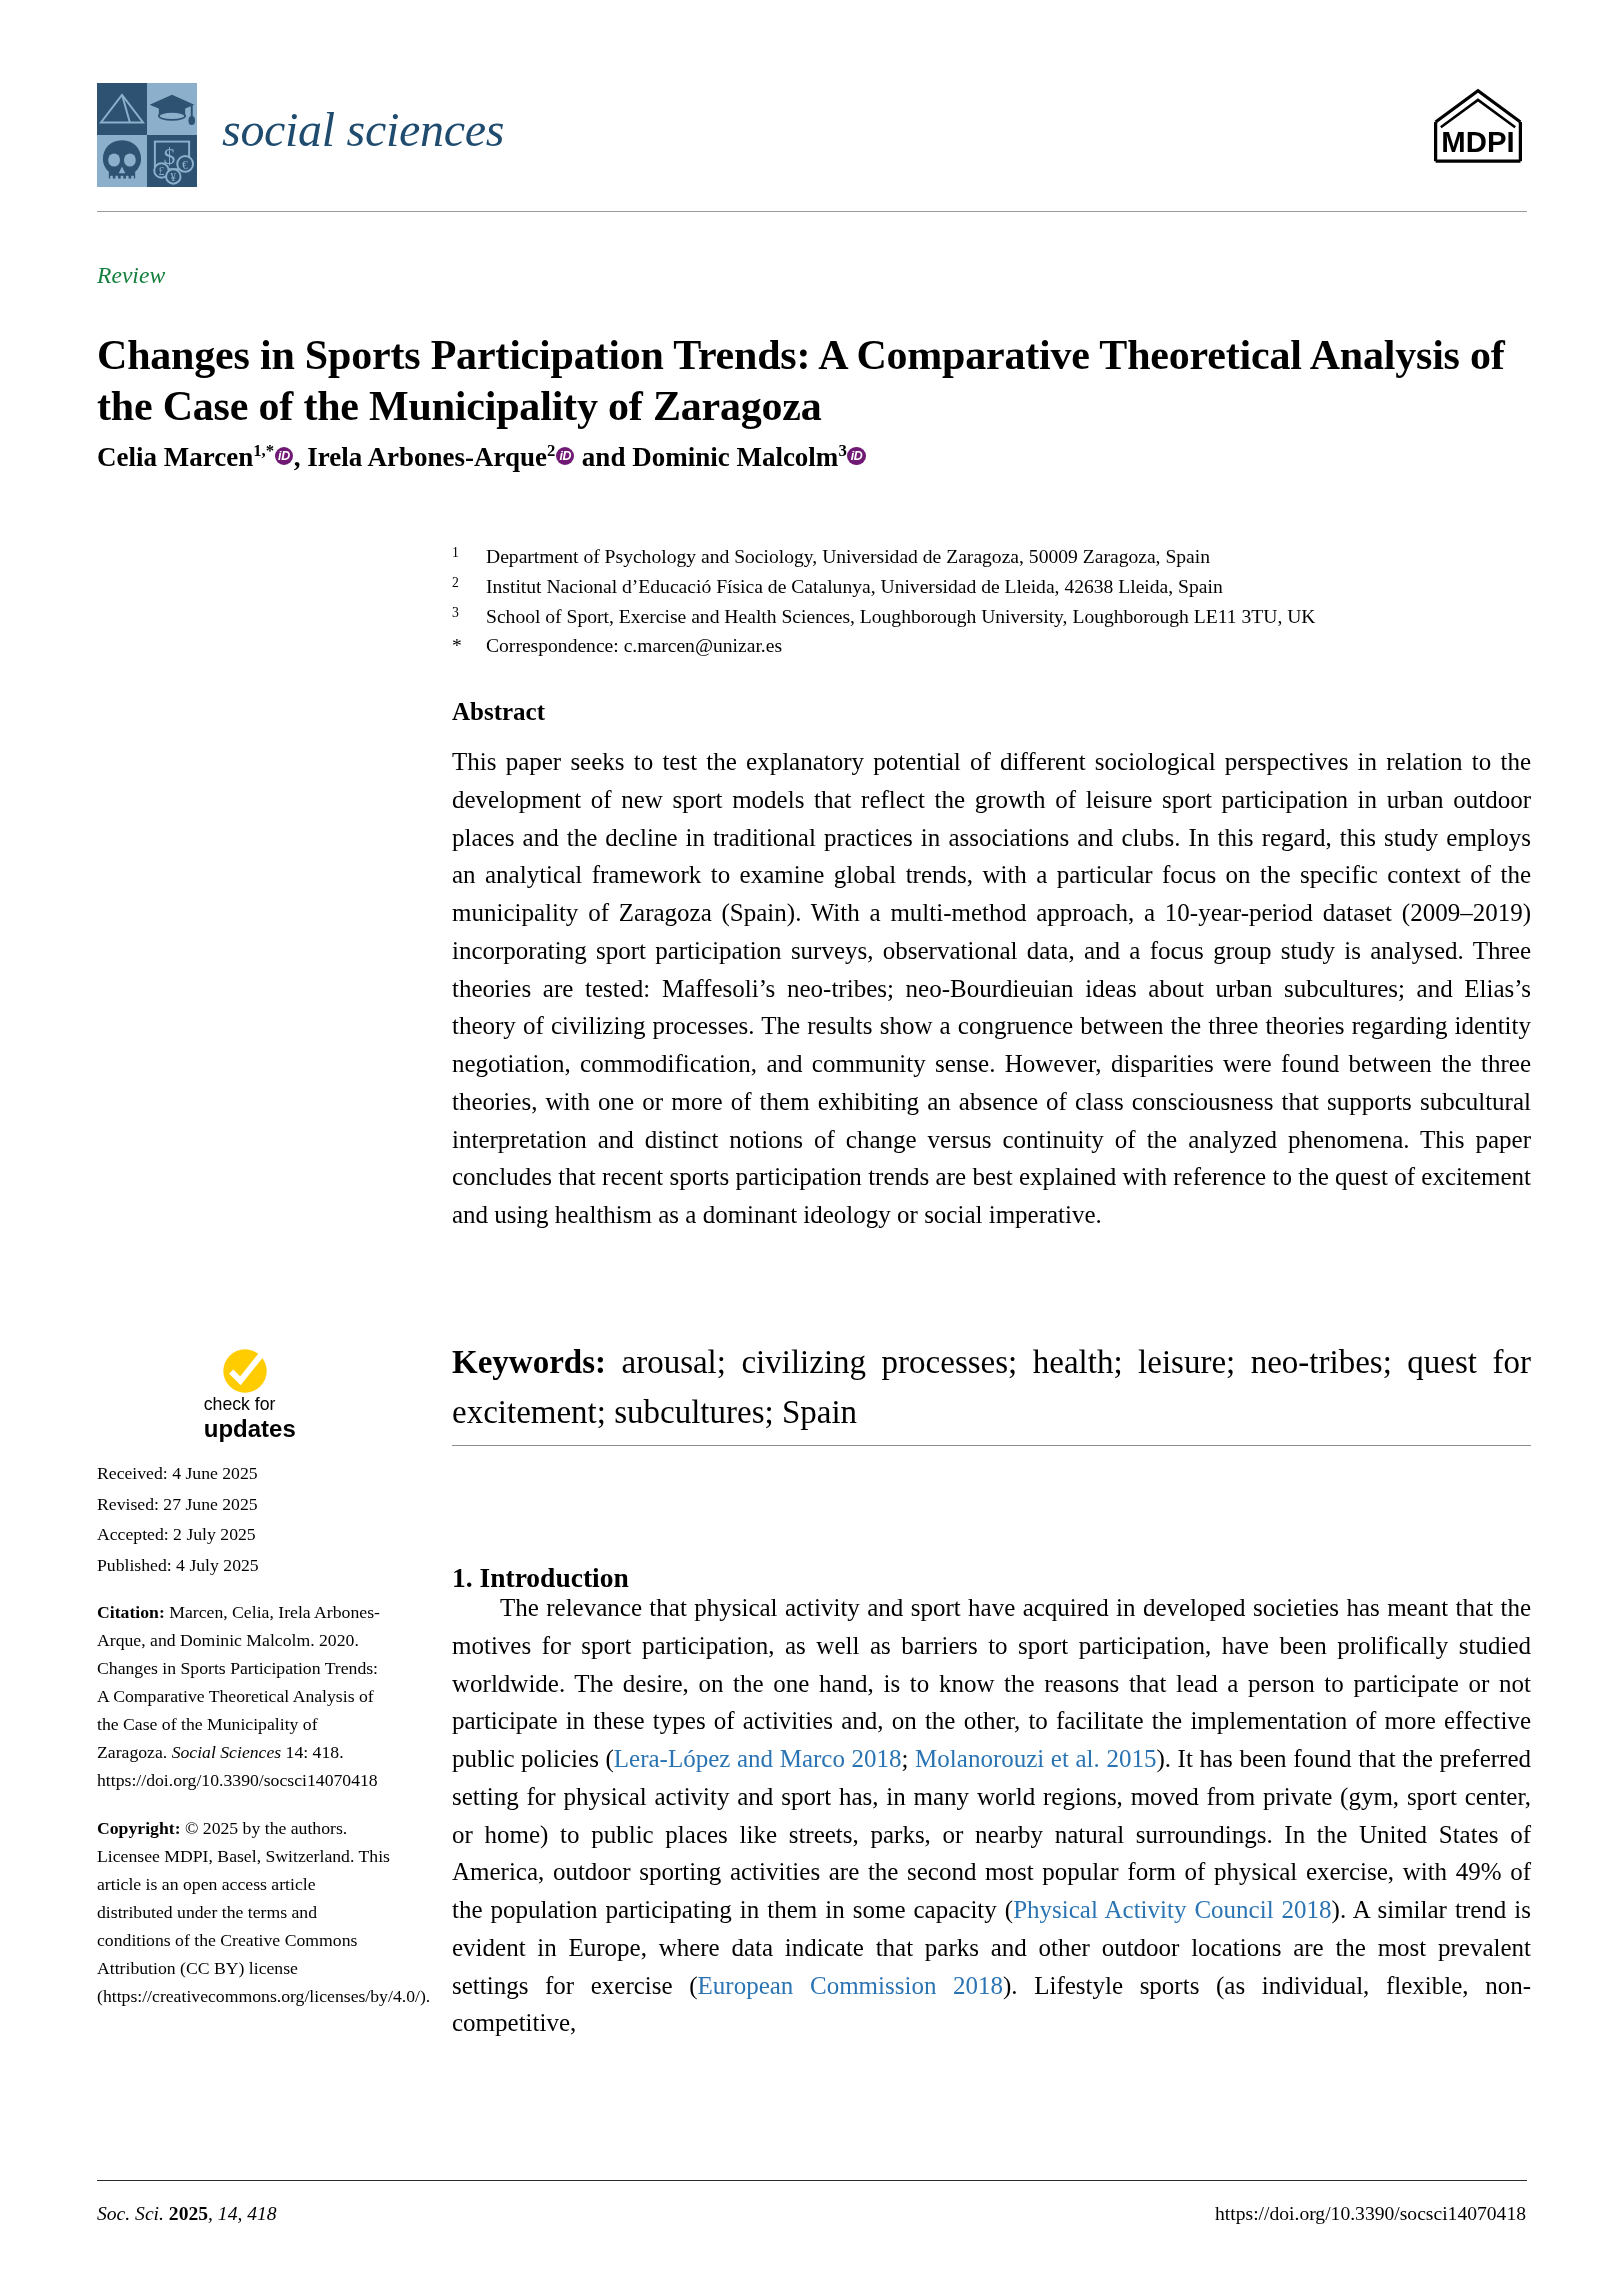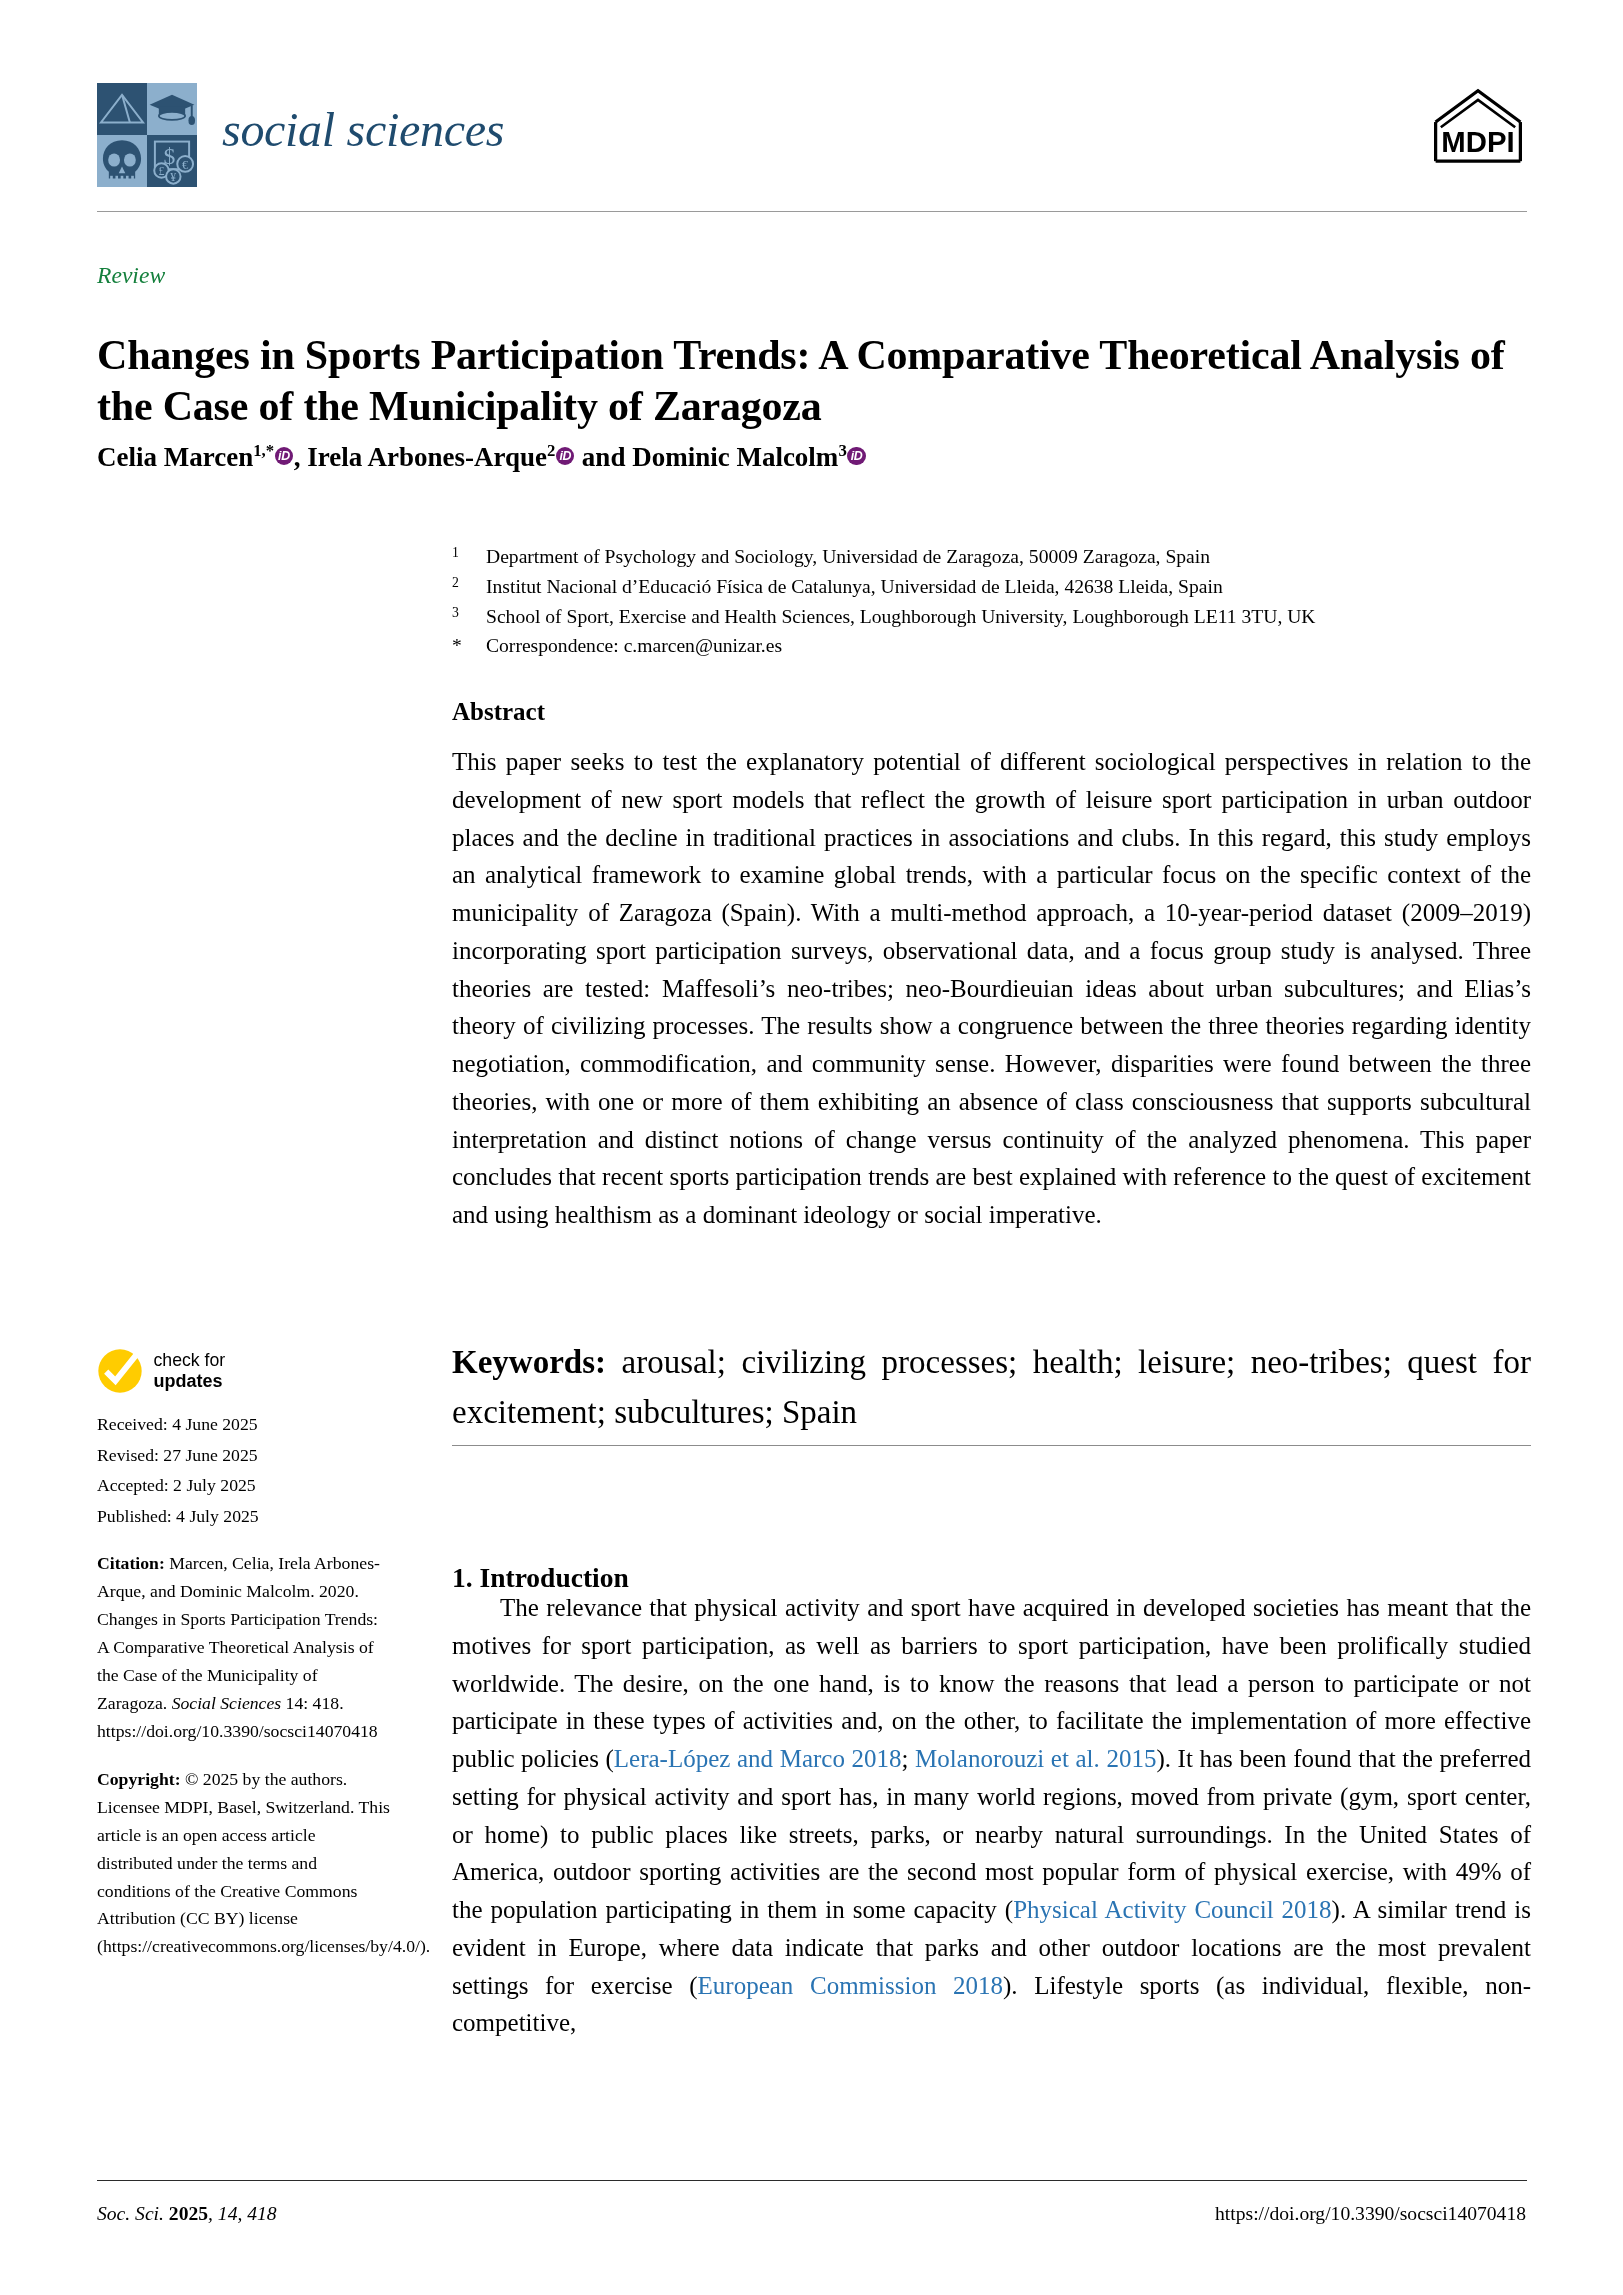--- a/index.html
+++ b/index.html
@@ -205,33 +205,34 @@
     left: 97px;
     top: 1348px;
     width: 295px;
     font-size: 17.7px;
     line-height: 1.58;
   }
   .cfu {
     display: flex;
     align-items: center;
     margin-bottom: 17px;
+    flex-direction: column;
   }
   .cfu-mark {
     width: 46px; height: 46px;
     position: relative;
     flex: 0 0 46px;
   }
   .cfu-text {
     margin-left: 10.5px;
     font-family: "Liberation Sans", "DejaVu Sans", sans-serif;
     font-size: 17.7px;
     line-height: 1.18;
   }
-  .cfu-text .bold { font-weight: bold; font-size: 18px; }
+  .cfu-text .bold { font-weight: bold; font-size: 24px; }
 
   .dates p { margin: 0 0 4.6px 0; }
   .sidebar p { margin: 0 0 2.6px 0; }
   .sidebar .para { margin-bottom: 19.6px; }
   .sidebar b { font-weight: bold; }
   .sidebar i { font-style: italic; }
 
   
   .rule-bottom {
     position: absolute;

